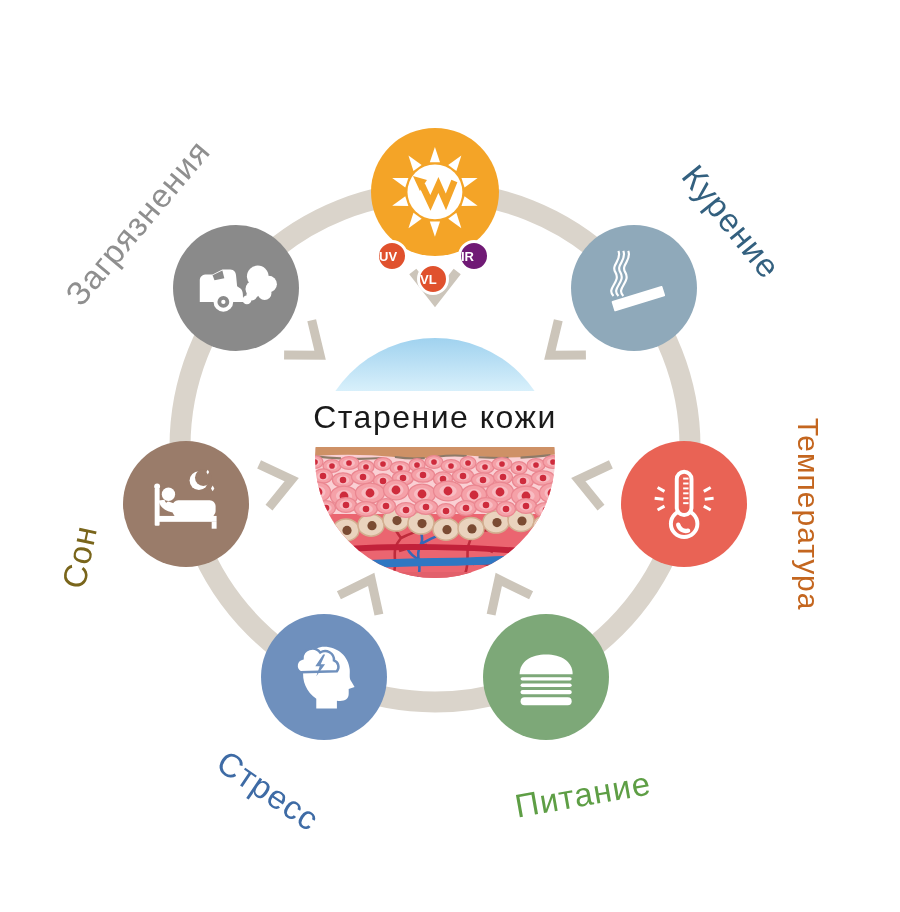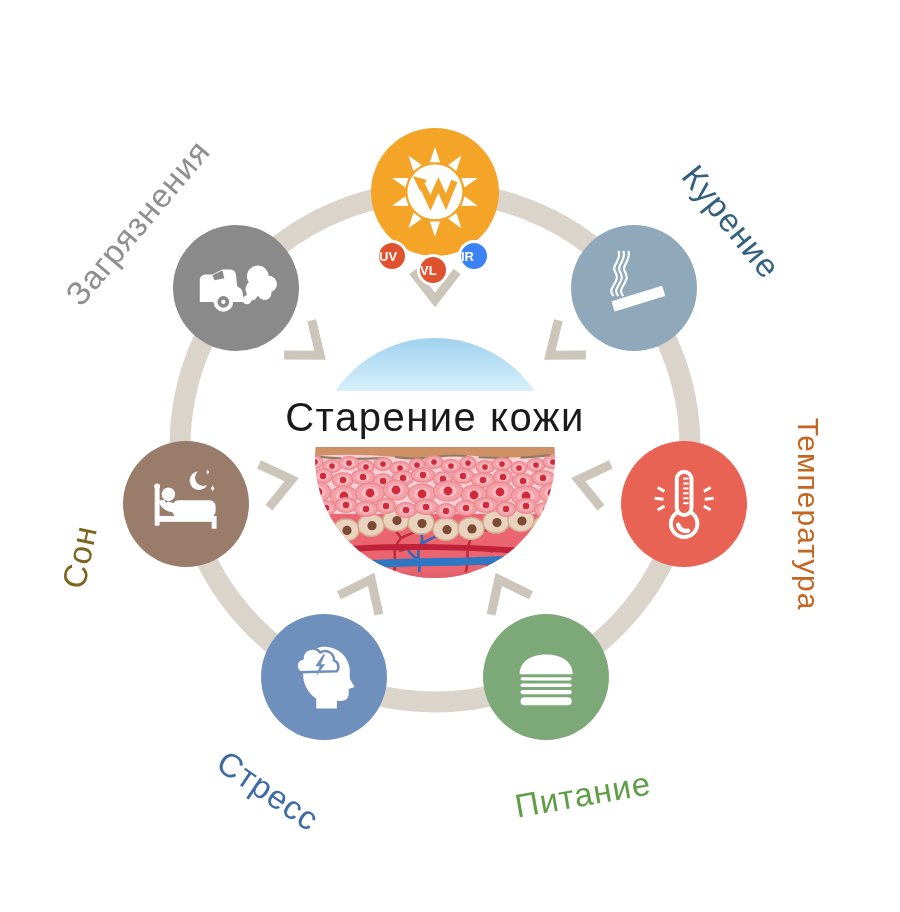--- a/index.html
+++ b/index.html
@@ -10,21 +10,21 @@
   .stage svg{display:block;}
   .deco{position:absolute;left:0;top:0;}
   .factor-circle{
     position:absolute;border-radius:50%;
     display:flex;align-items:center;justify-content:center;
   }
   .factor-circle svg{width:78%;height:78%;}
   .center-circle{position:absolute;left:315px;top:338px;width:240px;height:240px;}
   .center-title{
     position:absolute;left:435px;top:417px;transform:translate(-50%,-50%);
-    font-size:40px;letter-spacing:1.5px;white-space:nowrap;color:#1a1a1a;
+    font-size:32px;letter-spacing:1.5px;white-space:nowrap;color:#1a1a1a;
   }
   .factor-label{
     position:absolute;font-size:33px;letter-spacing:1px;white-space:nowrap;
   }
   .badge{
     position:absolute;width:32px;height:32px;border-radius:50%;
     border:3px solid #fff;box-sizing:border-box;
     display:flex;align-items:center;
     color:#fff;font-size:13px;font-weight:bold;letter-spacing:0;
   }
@@ -262,24 +262,24 @@
           <polygon points="-26.5,-36.4 -21.5,-20.9 -13.3,-26.9" fill="#fff"></polygon>
         </g>
       <circle r="27.5" fill="#ffffff"></circle>
       <polyline points="-13,-7 -4.5,11 3.5,-7 11,10 19.5,-11" fill="none" stroke="currentColor" stroke-width="6.5"></polyline>
       <polygon points="-22,-16 -8,-12 -15,-1" fill="currentColor"></polygon>
     </svg>
   </div>
   <div class="badge" style="left: 376px; top: 240px; background-color: rgb(224, 81, 45);">
       <span>UV</span>
     </div>
-  <div class="badge" style="left: 417px; top: 254px; background-color: rgb(224, 81, 45);">
+  <div class="badge" style="left: 417px; top: 263px; background-color: rgb(224, 81, 45);">
       <span>VL</span>
     </div>
-  <div class="badge" style="left: 458px; top: 240px; background-color: #3b82f6;">
+  <div class="badge" style="left: 458px; top: 240px; background-color: #701a75;">
       <span>IR</span>
     </div>
 
   <div class="factor-circle" style="left: 571px; top: 225px; width: 126px; height: 126px; background-color: rgb(143, 169, 186); color: rgb(143, 169, 186);">
     <svg viewBox="-50 -50 100 100">
       <g transform="rotate(-17)">
           <rect x="-26" y="6" width="54" height="11" rx="1" fill="#fff"></rect>
         </g>
       <g fill="none" stroke="#fff" stroke-width="2.2">
         <path d="M-21,8 C-29,0 -13,-6 -19,-16 C-24,-24 -12,-28 -16,-38"></path>

